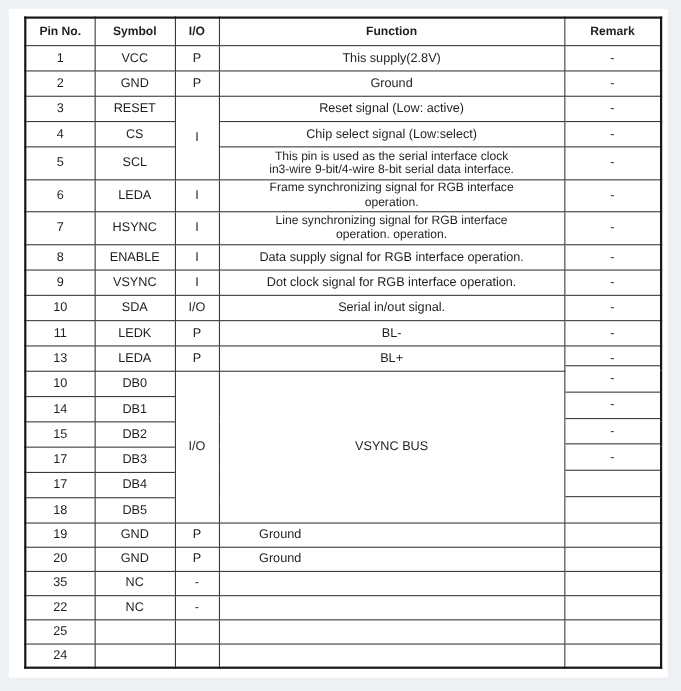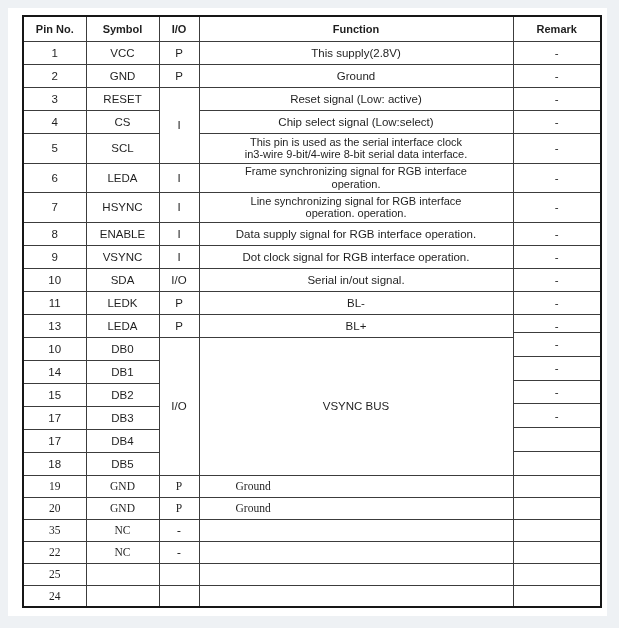--- a/index.html
+++ b/index.html
@@ -31,21 +31,21 @@
   }
   .pin-table th{
     font-weight:bold;
     font-size:11px;
   }
   tr.hrow{height:25px;}
   tr.s{height:23px;}
   tr.d5{height:30px;}
   tr.d6{height:29px;}
   tr.d7{height:30px;}
-  tr.t{height:22px;font-family:Liberation Serif, serif;}
+  tr.t{height:22px;}
   td.pre{
     white-space:pre-line;
     font-size:11px;
     line-height:12.5px;
   }
   td.left{
     text-align:left;
     padding-left:36px;
   }
   

